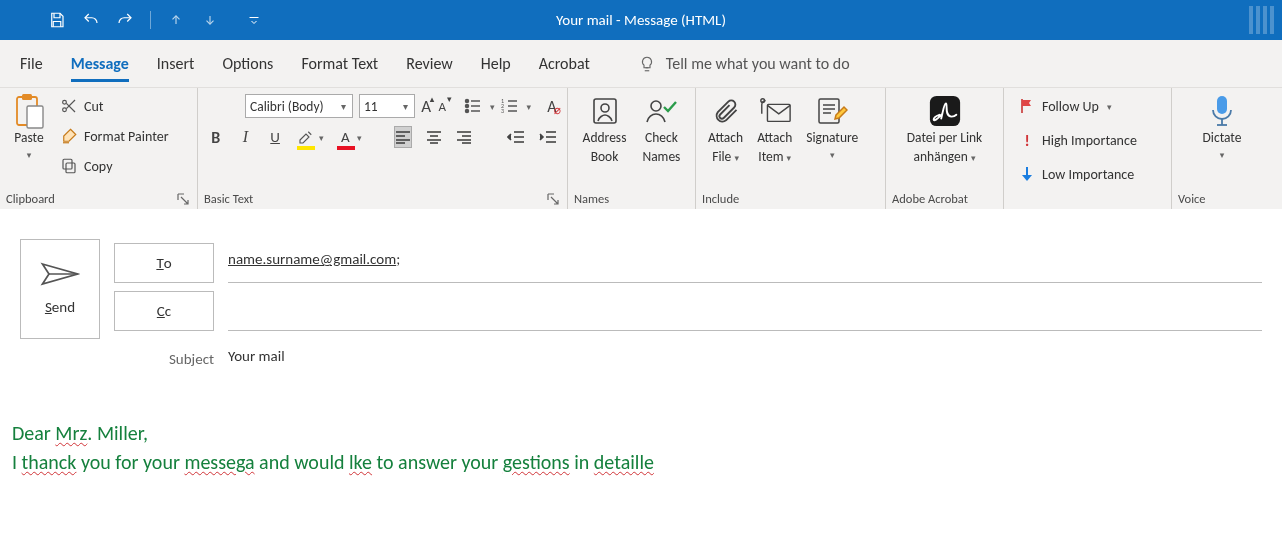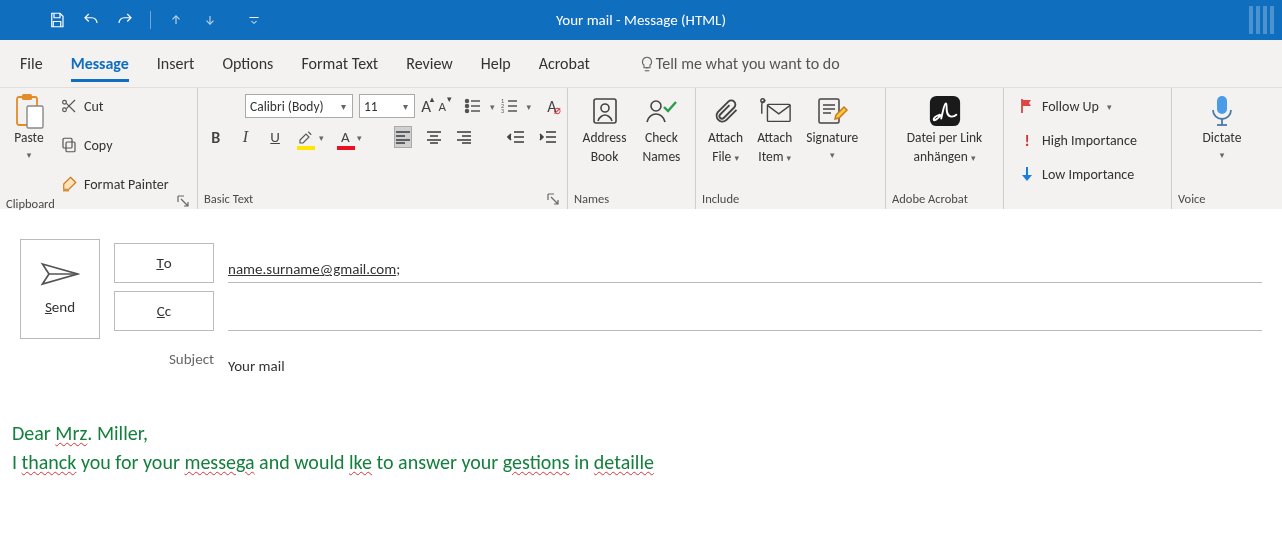--- a/index.html
+++ b/index.html
@@ -11,56 +11,56 @@
   .qat-ic { width: 18px; height: 18px; display: flex; align-items: center; justify-content: center; }
   .qat-sep { width: 1px; height: 18px; background: rgba(255,255,255,0.4); }
   .tb-title { position: absolute; left: 50%; transform: translateX(-50%); font-size: 15px; white-space: nowrap; }
   .tb-right { position: absolute; right: 8px; display: flex; gap: 3px; }
   .tb-stripe { width: 4px; height: 28px; background: rgba(255,255,255,0.25); }
 
   
   .tabrow { background: #f3f2f1; height: 48px; display: flex; align-items: center; padding: 0 20px; gap: 28px; font-size: 16px; color: #333; border-bottom: 1px solid #e1dfdd; }
   .tab { cursor: pointer; padding: 6px 0; }
   .tab.active { border-bottom: 3px solid #106ebe; color: #106ebe; font-weight: 600; margin-bottom: -3px; }
-  .tell-me { display: flex; align-items: center; color: #555; margin-left: 20px; }
+  .tell-me { display: flex; align-items: center; gap: 10px; color: #555; margin-left: 20px; }
   .bulb { width: 18px; height: 18px; }
 
   
   .ribbon { background: #f3f2f1; height: 121px; display: flex; }
   .group { border-right: 1px solid #d0cecb; display: flex; flex-direction: column; padding: 2px 6px 0 6px; justify-content: space-between; }
   .group-body { flex: 1; display: flex; align-items: flex-start; padding-top: 2px; }
   .group-label { height: 22px; font-size: 12.5px; color: #4a4a4a; text-align: center; position: relative; display: flex; align-items: center; }
   .group-label .dl { position: absolute; right: 0; bottom: 2px; width: 14px; height: 14px; }
 
   .vbtn { display: flex; flex-direction: column; align-items: center; gap: 2px; font-size: 13.5px; color: #333; padding: 2px 6px; cursor: pointer; text-align: center; line-height: 1.25; }
   .vbtn .ic { width: 34px; height: 34px; display: flex; align-items: center; justify-content: center; }
   .hbtn { display: flex; align-items: center; gap: 6px; font-size: 14px; color: #333; padding: 3px 4px; cursor: pointer; white-space: nowrap; }
   .smic { width: 18px; height: 18px; display: flex; align-items: center; justify-content: center; flex-shrink: 0; }
-  .col { display: flex; flex-direction: column; gap: 15px; }
+  .col { display: flex; flex-direction: column; gap: 6px; }
 
   
   .bt-col { display: flex; flex-direction: column; gap: 8px; }
   .bt-row1 { display: flex; align-items: center; gap: 6px; padding-left: 37px; }
   .bt-row2 { display: flex; align-items: center; gap: 14px; }
   .combo { background: #fff; border: 1px solid #aaa; height: 24px; font-size: 13.5px; display: flex; align-items: center; padding: 0 4px; }
   .combo-font { width: 86px; overflow: hidden; white-space: nowrap; }
   .combo-size { width: 34px; }
   .combo-dd { width: 12px; text-align: center; color: #666; font-size: 10px; padding-left: 3px; }
   .txtic { width: 22px; height: 22px; display: flex; align-items: center; justify-content: center; color: #444; }
 
   
   .compose { display: flex; padding: 30px 20px 0 20px; gap: 14px; }
   .sendbox { width: 80px; height: 100px; border: 1px solid #bbb; display: flex; flex-direction: column; align-items: center; justify-content: center; cursor: pointer; }
   .send-ic { font-size: 28px; color: #444; transform: scaleX(1.1); }
   .send-lbl { font-size: 15px; margin-top: 12px; }
   .fields { flex: 1; }
   .fr { display: flex; align-items: center; height: 48px; }
   .fr-btn { width: 100px; height: 40px; border: 1px solid #bbb; display: flex; align-items: center; justify-content: center; font-size: 15px; cursor: pointer; margin-right: 14px; }
   .fr-lbl { width: 100px; text-align: right; color: #666; font-size: 15px; margin-right: 14px; }
-  .fr-val { flex: 1; border-bottom: 1px solid #bbb; height: 40px; display: flex; align-items: flex-end; padding-bottom: 4px; font-size: 15px; }
+  .fr-val { flex: 1; border-bottom: 1px solid #bbb; height: 40px; display: flex; align-items: flex-end; padding-bottom: 14px; font-size: 15px; }
   .fr-val.noborder { border-bottom: none; }
   .addr { text-decoration: underline; color: #333; }
 
   
   .body-area { padding: 36px 12px 0 12px; font-family: Calibri, sans-serif; font-size: 20px; line-height: 1.45; color: #15803d; }
   .sp { text-decoration: underline; text-decoration-color: #d13438; text-decoration-style: wavy; text-decoration-thickness: 1px; text-underline-offset: 2px; }
 
   svg { display: block; }
 </style>
 </head>
@@ -159,35 +159,35 @@
                 <circle cx="6" cy="7" r="2.5"></circle>
                 <circle cx="6" cy="17" r="2.5"></circle>
                 <path d="M8.5 8.5L20 20"></path>
                 <path d="M8.5 15.5L20 4"></path>
               </svg>
           </span>
           <span>Cut</span>
         </div>
         <div class="hbtn">
           <span class="smic">
+            <svg width="18" height="18" viewBox="0 0 24 24" fill="none" stroke="#c77b1a" stroke-width="1.6">
+                <path d="M14 3l7 7-9 9H5v-7z" fill="#ffe3b8"></path>
+                <path d="M4 21h8"></path>
+              </svg>
+          </span>
+          <span>Format Painter</span>
+        </div>
+        <div class="hbtn">
+          <span class="smic">
             <svg width="18" height="18" viewBox="0 0 24 24" fill="none" stroke="#555" stroke-width="1.6">
                 <rect x="8" y="8" width="12" height="13" rx="1.5"></rect>
                 <rect x="4" y="3" width="12" height="13" rx="1.5"></rect>
               </svg>
           </span>
           <span>Copy</span>
-        </div>
-        <div class="hbtn">
-          <span class="smic">
-            <svg width="18" height="18" viewBox="0 0 24 24" fill="none" stroke="#c77b1a" stroke-width="1.6">
-                <path d="M14 3l7 7-9 9H5v-7z" fill="#ffe3b8"></path>
-                <path d="M4 21h8"></path>
-              </svg>
-          </span>
-          <span>Format Painter</span>
         </div>
       </div>
     </div>
     <div class="group-label">
       <span>Clipboard</span>
       <span class="dl">
         <svg width="12" height="12" viewBox="0 0 12 12">
             <path d="M1 1h6M1 1v6M4 4l7 7M11 7v4h-4" fill="none" stroke="#666" stroke-width="1.2"></path>
           </svg>
       </span>

